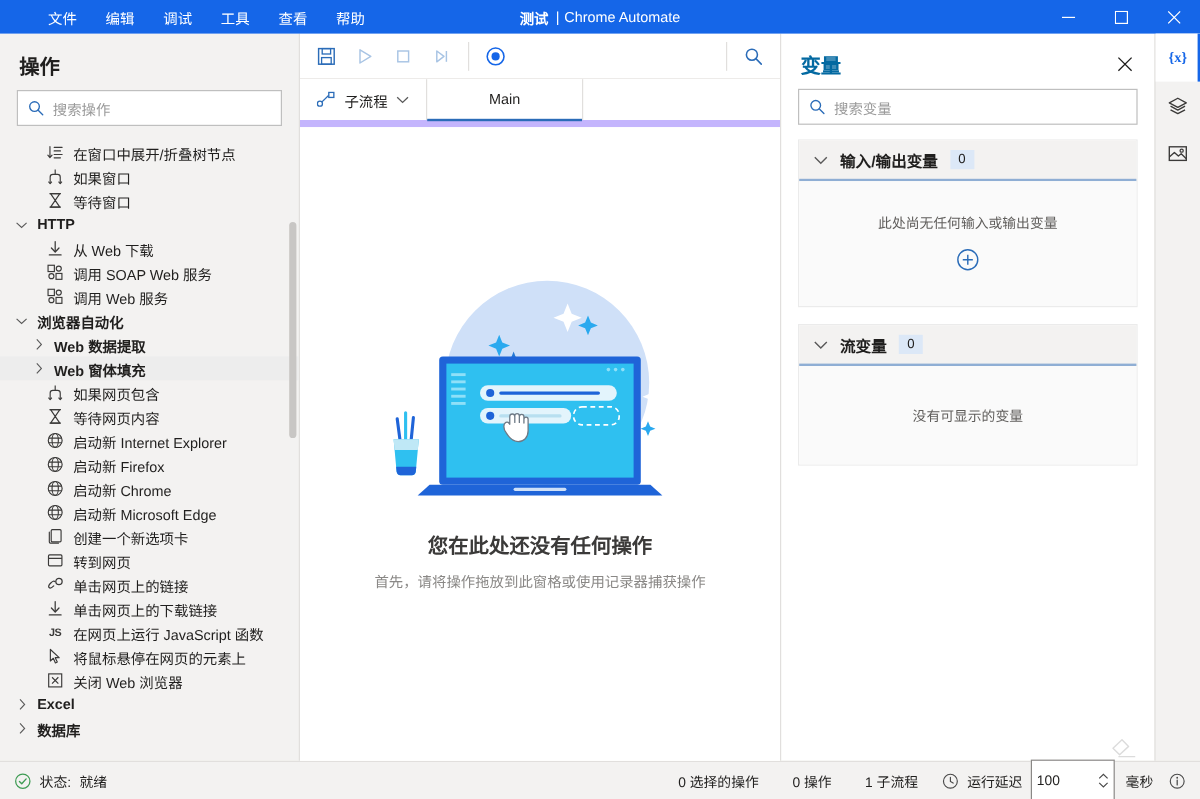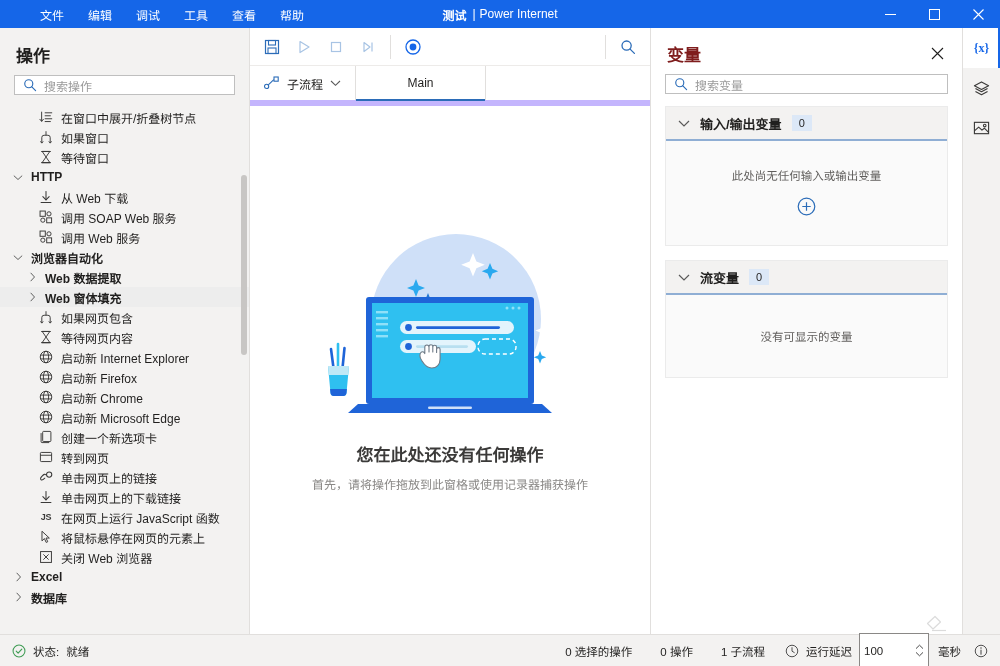--- a/index.html
+++ b/index.html
@@ -45,21 +45,21 @@
   .actions-pane {
     width: 250px; flex: 0 0 250px; background: #f3f2f1;
     display: flex; flex-direction: column; min-height: 0;
     border-right: 1px solid #e1dfdd;
   }
   .actions-header {
     padding: 14px 16px 8px 16px; font-size: 17px; font-weight: 600; color: #201f1e;
   }
   .search-wrap { padding: 0 14px 10px 14px; }
   .searchbox {
-    height: 20px; background: #ffffff; border: 1px solid #bfbfbf;
+    height: 30px; background: #ffffff; border: 1px solid #bfbfbf;
     display: flex; align-items: center; padding: 0 8px; gap: 7px;
   }
   .searchbox .ph { color: #9a9a9a; font-size: 12px; }
   .searchbox svg { flex: 0 0 auto; }
 
   .tree {
     flex: 1 1 auto; overflow: hidden; position: relative;
     padding-top: 2px;
   }
   .tree-inner { padding-bottom: 6px; }
@@ -135,21 +135,21 @@
   }
 
   
   .vars-pane {
     width: 312px; flex: 0 0 312px; background: #ffffff;
     border-left: 1px solid #e1dfdd; display: flex; flex-direction: column; min-height: 0;
   }
   .vars-head {
     display: flex; align-items: center; padding: 12px 12px 8px 16px;
   }
-  .vars-title { font-size: 17px; font-weight: 600; color: #7f1d1d; }
+  .vars-title { font-size: 17px; font-weight: 600; color: #0369a1; }
   .vars-close {
     margin-left: auto; width: 26px; height: 26px;
     display: flex; align-items: center; justify-content: center; cursor: default;
   }
   .vars-search { padding: 0 14px 12px 14px; }
   .vars-body { flex: 1 1 auto; overflow: hidden; padding: 0 14px; position: relative; }
   .vsection { border: 1px solid #ebebeb; margin-bottom: 14px; background: #ffffff; }
   .vsection-head {
     height: 34px; display: flex; align-items: center; gap: 10px;
     padding: 0 12px; background: #f3f2f1; border-bottom: 2px solid #8faed4;
@@ -215,21 +215,21 @@
       <div class="menu-item">文件</div>
       <div class="menu-item">编辑</div>
       <div class="menu-item">调试</div>
       <div class="menu-item">工具</div>
       <div class="menu-item">查看</div>
       <div class="menu-item">帮助</div>
     </div>
     <div class="win-title">
       <b>测试</b>
       <span class="sep">|</span>
-      <span>Power Internet</span>
+      <span>Chrome Automate</span>
     </div>
     <div class="wincontrols">
       <div class="wc">
         <svg width="11" height="11" viewBox="0 0 11 11">
             <rect x="0" y="5" width="11" height="1" fill="#fff"></rect>
           </svg>
       </div>
       <div class="wc">
         <svg width="11" height="11" viewBox="0 0 11 11">
             <rect x="0.5" y="0.5" width="10" height="10" fill="none" stroke="#fff" stroke-width="1"></rect>

